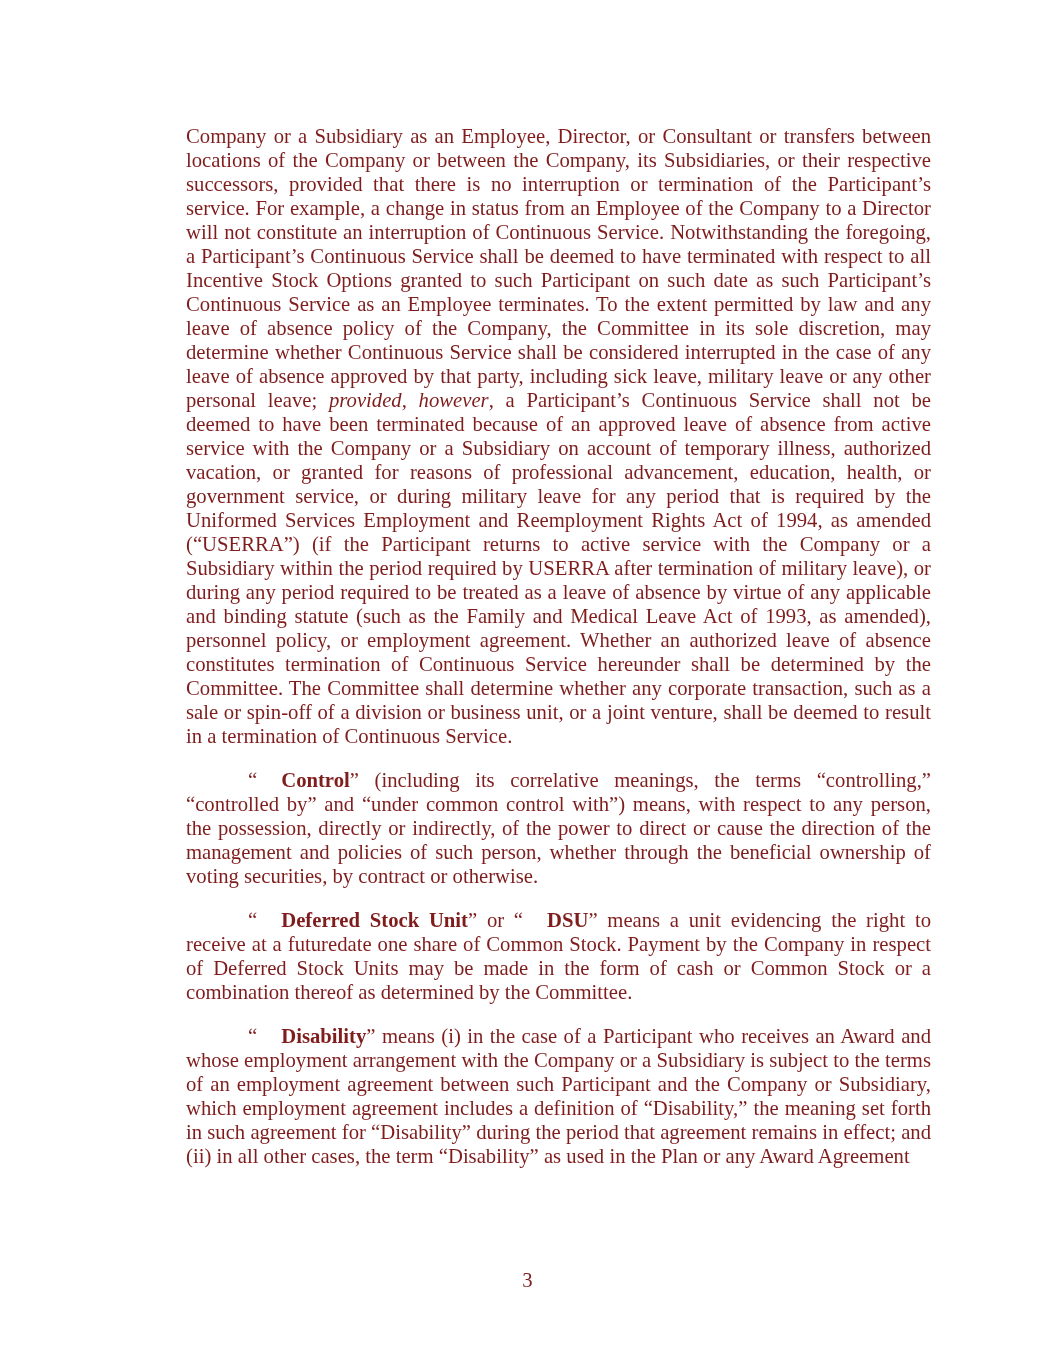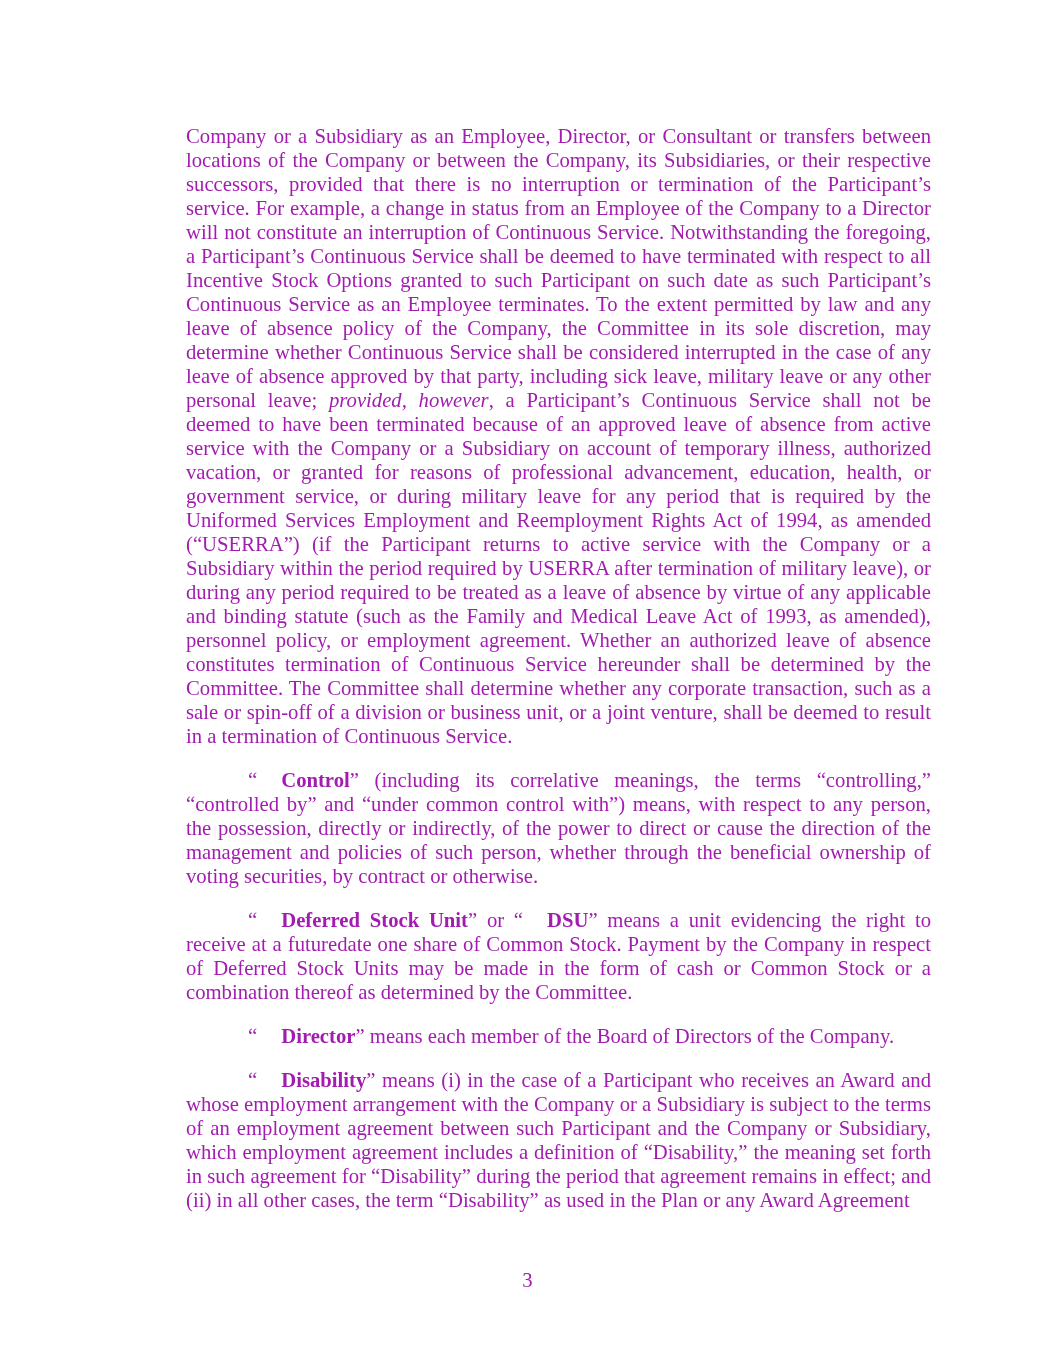--- a/index.html
+++ b/index.html
@@ -7,21 +7,21 @@
     padding: 0;
     background: #ffffff;
   }
   .doc-page {
     position: relative;
     width: 1055px;
     height: 1365px;
     background: #ffffff;
     overflow: hidden;
     font-family: "Liberation Serif", "DejaVu Serif", serif;
-    color: #a21caf;
+    color: #7f1d1d;
   }
   .text-block {
     position: absolute;
     left: 186px;
     top: 124px;
     width: 745px;
     font-size: 20.7px;
     line-height: 24px;
     text-align: justify;
   }
@@ -48,17 +48,16 @@
   }
 </style>
 </head>
 <body>
 
 <div class="doc-page">
   <div class="text-block">
       <p class="para"><span>Company or a Subsidiary as an Employee, Director, or Consultant or transfers between locations of the Company or between the Company, its Subsidiaries, or their respective successors, provided that there is no interruption or termination of the Participant’s service.  For example, a change in status from an Employee of the Company to a Director will not constitute an interruption of Continuous Service.  Notwithstanding the foregoing, a Participant’s Continuous Service shall be deemed to have terminated with respect to all Incentive Stock Options granted to such Participant on such date as such Participant’s Continuous Service as an Employee terminates.  To the extent permitted by law and any leave of absence policy of the Company, the Committee in its sole discretion, may determine whether Continuous Service shall be considered interrupted in the case of any leave of absence approved by that party, including sick leave, military leave or any other personal leave; </span><span class="i">provided, however</span><span>, a Participant’s Continuous Service shall not be deemed to have been terminated because of an approved leave of absence from active service with the Company or a Subsidiary on account of temporary illness, authorized vacation, or granted for reasons of professional advancement, education, health, or government service, or during military leave for any period that is required by the Uniformed Services Employment and Reemployment Rights Act of 1994, as amended (“USERRA”) (if the Participant returns to active service with the Company or a Subsidiary within the period required by USERRA after termination of military leave), or during any period required to be treated as a leave of absence by virtue of any applicable and binding statute (such as the Family and Medical Leave Act of 1993, as amended), personnel policy, or employment agreement.  Whether an authorized leave of absence constitutes termination of Continuous Service hereunder shall be determined by the Committee.  The Committee shall determine whether any corporate transaction, such as a sale or spin-off of a division or business unit, or a joint venture, shall be deemed to result in a termination of Continuous Service.</span></p>
       <p class="para indent"><span>“</span><span class="b">Control</span><span>” (including its correlative meanings, the terms “controlling,” “controlled by” and “under common control with”) means, with respect to any person, the possession, directly or indirectly, of the power to direct or cause the direction of the management and policies of such person, whether through the beneficial ownership of voting securities, by contract or otherwise.</span></p>
       <p class="para indent"><span>“</span><span class="b">Deferred Stock Unit</span><span>” or “</span><span class="b">DSU</span><span>” means a unit evidencing the right to receive at a futuredate one share of Common Stock.  Payment by the Company in respect of Deferred Stock Units may be made in the form of cash or Common Stock or a combination thereof as determined by the Committee.</span></p>
-      <p class="para indent"><span>“</span><span class="b">Director</span><span>” means each member of the Board of Directors of the Company.</span></p>
       <p class="para indent"><span>“</span><span class="b">Disability</span><span>” means (i) in the case of a Participant who receives an Award and whose employment arrangement with the Company or a Subsidiary is subject to the terms of an employment agreement between such Participant and the Company or Subsidiary, which employment agreement includes a definition of “Disability,” the meaning set forth in such agreement for “Disability” during the period that agreement remains in effect; and (ii) in all other cases, the term “Disability” as used in the Plan or any Award Agreement</span></p>
     </div>
   <div class="page-number">3</div>
 </div>
 
 </body></html>

